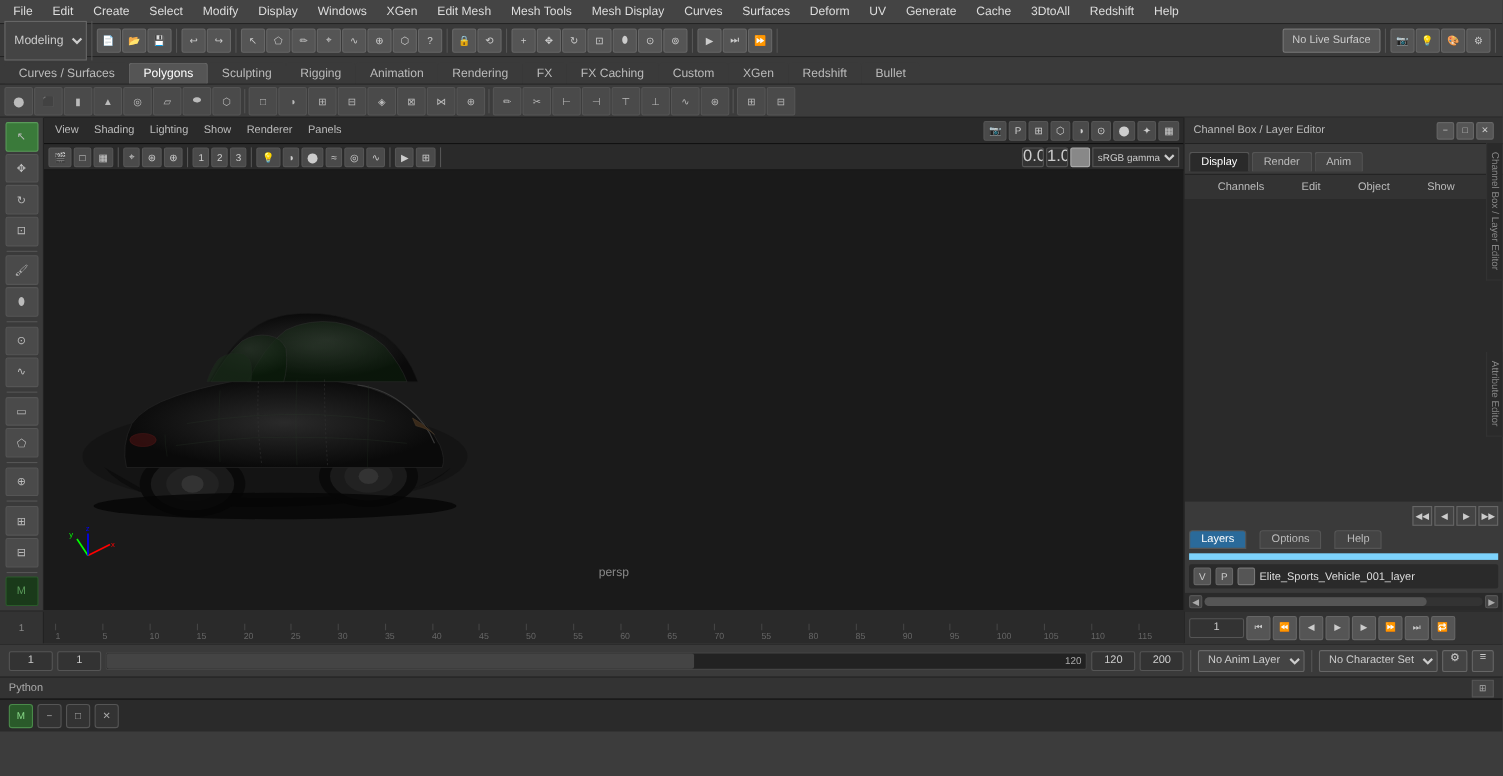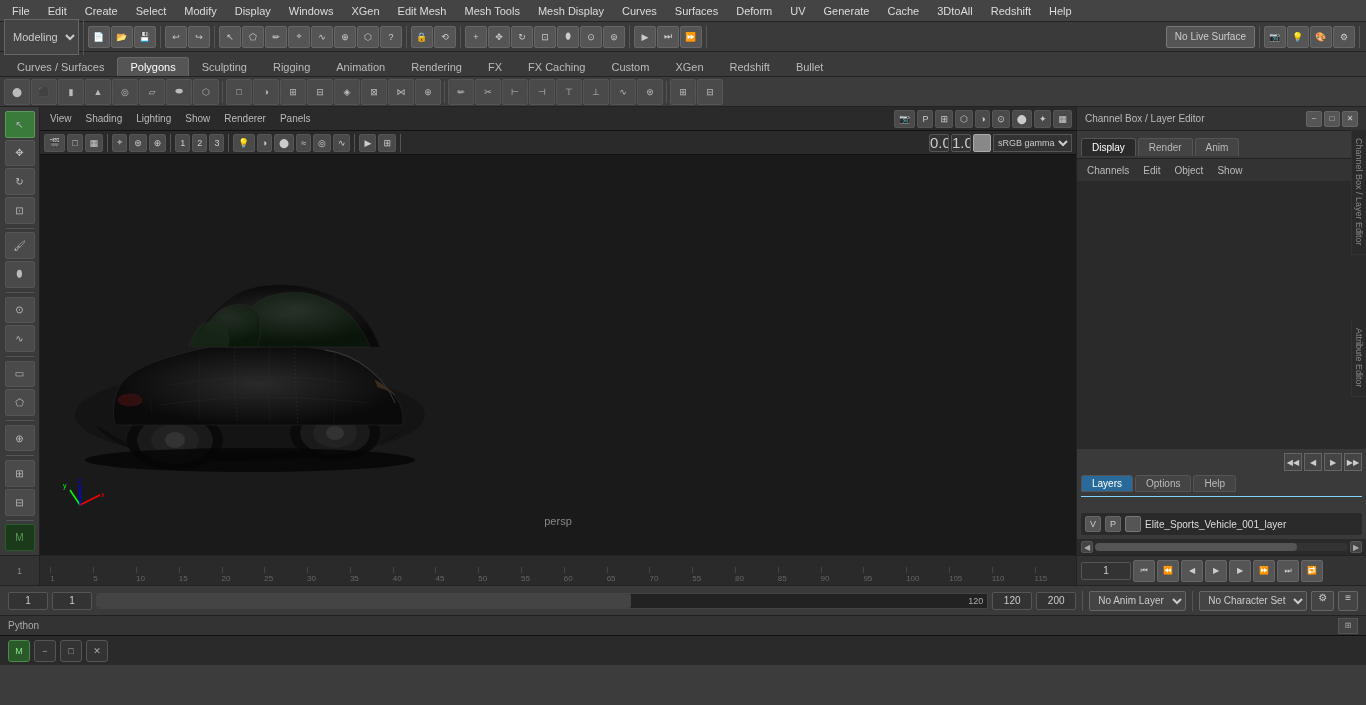--- a/index.html
+++ b/index.html
@@ -291,26 +291,27 @@
       display: flex;
       align-items: center;
       padding: 0 4px;
       gap: 2px;
       font-size: 10px;
     }
     .cn-item {
       padding: 2px 6px;
       cursor: pointer;
       color: #bbb;
+      margin-left: 20px;
     }
     #layer-tabs {
       display: flex;
-      gap: 2px;
-      margin-bottom: 16px;
-      border-bottom: 1px solid #7dd3fc;
+      gap: 12px;
+      margin-bottom: 4px;
+      border-bottom: 6px solid #7dd3fc;
       padding-bottom: 4px;
     }
     .layer-tab {
       padding: 2px 10px;
       font-size: 10px;
       cursor: pointer;
       color: #bbb;
       background: #444;
       border-radius: 3px 3px 0 0;
       border: 1px solid #555;

